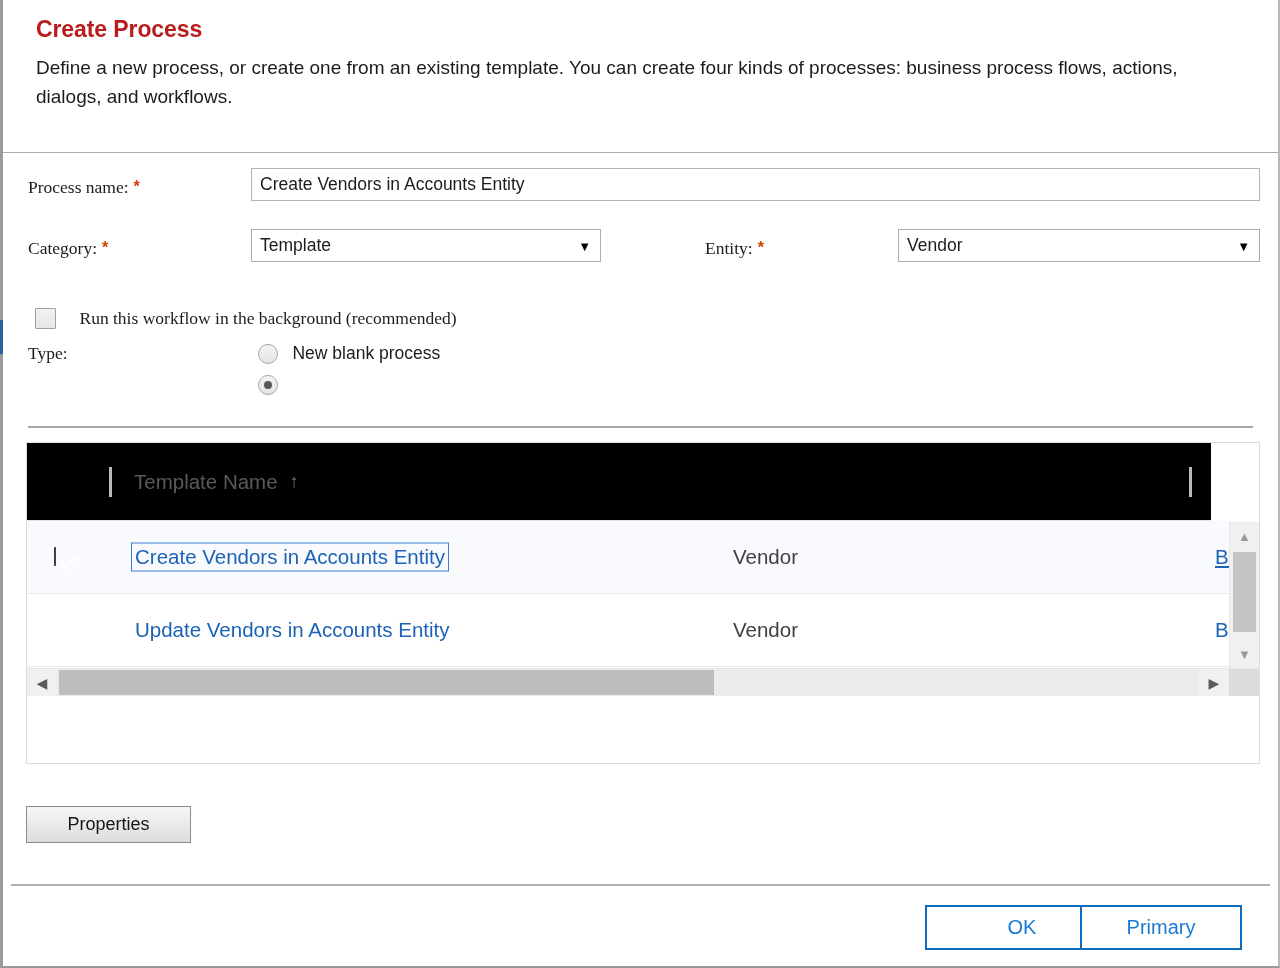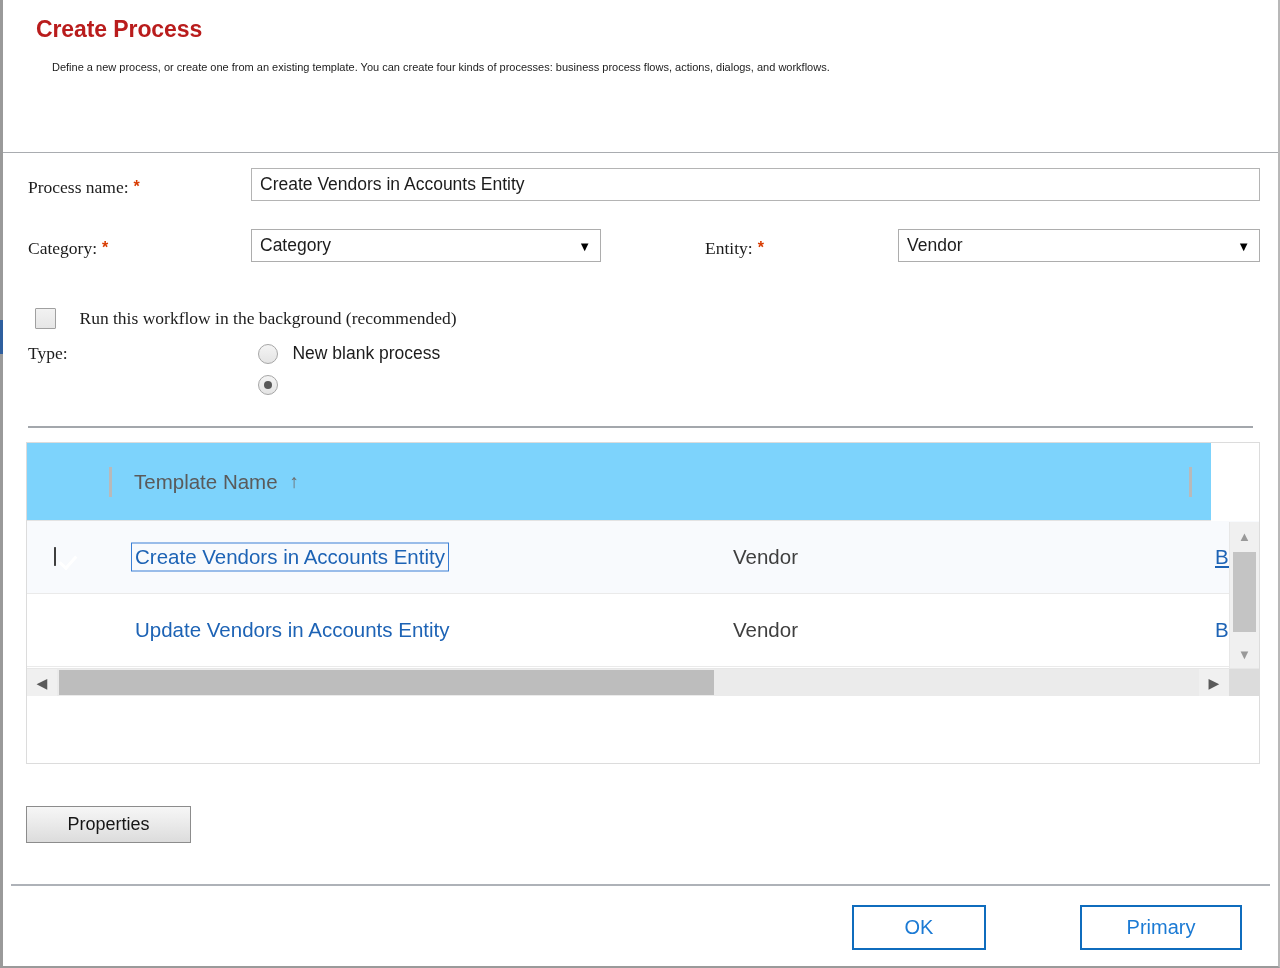--- a/index.html
+++ b/index.html
@@ -31,24 +31,24 @@
   .header { padding: 16px 30px 0 33px; }
   .title {
     color: #b91c1c;
     font-size: 23px;
     font-weight: bold;
     letter-spacing: -0.1px;
     margin: 0 0 11px 0;
   }
   .subtitle {
     color: #1c1c1c;
-    font-size: 11px;
+    font-size: 19px;
     line-height: 1.5;
     max-width: 1222px;
-    margin: 16px;
+    margin: 0;
   }
   .hr-full {
     position: absolute;
     left: 0; right: 0;
     height: 1px;
     background: #a9acb0;
   }
   .hr-inset {
     position: absolute;
     left: 25px; right: 25px;
@@ -152,21 +152,21 @@
   .grid {
     position: absolute;
     left: 23px; top: 442px;
     width: 1234px; height: 322px;
     border: 1px solid #dcdcdc;
     background: #ffffff;
     overflow: hidden;
   }
   .grid-head {
     height: 78px;
-    background: #7dd3fc;
+    background: #000000;
     border-bottom: 1px solid #e3e3e3;
     position: relative;
   }
   .th {
     position: absolute;
     top: 0; height: 78px;
     display: flex; align-items: center;
     font-size: 20.5px;
     color: #5a5a5a;
     white-space: nowrap;
@@ -330,21 +330,21 @@
   .footer-btn {
     position: absolute;
     height: 45px;
     border: 2px solid #0f6cbd;
     background: #ffffff;
     color: #1b7ad4;
     font-size: 20px;
     display: flex; align-items: center; justify-content: center;
     font-family: "Liberation Sans", sans-serif;
   }
-  #ok-button { left: 849px; top: 905px; width: 134px; }
+  #ok-button { left: 922px; top: 905px; width: 194px; }
   #cancel-button { left: 1077px; top: 905px; width: 162px; }
 </style>
 </head>
 <body>
 
 <div id="dialog">
 
   <div class="edge-tick"></div>
 
   <div class="header">
@@ -357,21 +357,21 @@
 
     <div class="row" style="left:25px; top:24px;">
       <span class="lbl">Process name:</span><span class="req">*</span>
     </div>
     <div class="textbox" style="position:absolute; left:248px; top:15px; width:1009px;">Create Vendors in Accounts Entity</div>
 
     <div class="row" style="left:25px; top:85px;">
       <span class="lbl">Category:</span><span class="req">*</span>
     </div>
     <div class="dropdown" style="position:absolute; left:248px; top:76px; width:350px;">
-      <span>Category</span>
+      <span>Template</span>
       <span class="arrow">▼</span>
     </div>
 
     <div class="row" style="left:702px; top:85px;">
       <span class="lbl">Entity:</span><span class="req">*</span>
     </div>
     <div class="dropdown" style="position:absolute; left:895px; top:76px; width:362px;">
       <span>Vendor</span>
       <span class="arrow">▼</span>
     </div>

